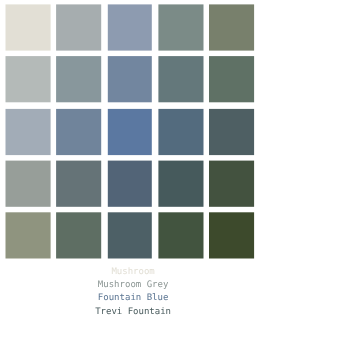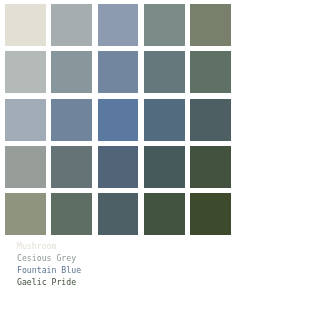--- a/index.html
+++ b/index.html
@@ -25,23 +25,24 @@
     gap: 5.5px;
     margin-bottom: 5.4px;
   }
   .swatch {
     width: 40.8px;
     height: 41.88px;
     flex: 0 0 auto;
   }
   .name-list {
     position: absolute;
-    left: 17px;
+    left: 3px;
     top: 240px;
     width: 236px;
+    text-align: center;
     will-change: opacity;
     backface-visibility: hidden;
   }
   .name-item {
     font-size: 8.2px;
     line-height: 12px;
     white-space: pre;
   }
 </style>
 </head>
@@ -79,16 +80,16 @@
     <div class="palette-row">
       <div class="swatch" style="background-color: rgb(143, 148, 127);"></div>
       <div class="swatch" style="background-color: rgb(94, 110, 99);"></div>
       <div class="swatch" style="background-color: rgb(77, 96, 102);"></div>
       <div class="swatch" style="background-color: rgb(66, 84, 63);"></div>
       <div class="swatch" style="background-color: rgb(61, 74, 44);"></div>
     </div>
   </div>
 <div class="name-list">
     <div class="name-item" style="color: rgb(226, 223, 213);">Mushroom</div>
-    <div class="name-item" style="color: rgb(141, 151, 149);">Cesious Grey</div>
+    <div class="name-item" style="color: rgb(141, 151, 149);">Mushroom Grey</div>
     <div class="name-item" style="color: rgb(91, 117, 146);">Fountain Blue</div>
-    <div class="name-item" style="color: rgb(62, 74, 58);">Gaelic Pride</div>
+    <div class="name-item" style="color: rgb(74, 92, 94);">Trevi Fountain</div>
   </div>
 
 </body></html>

